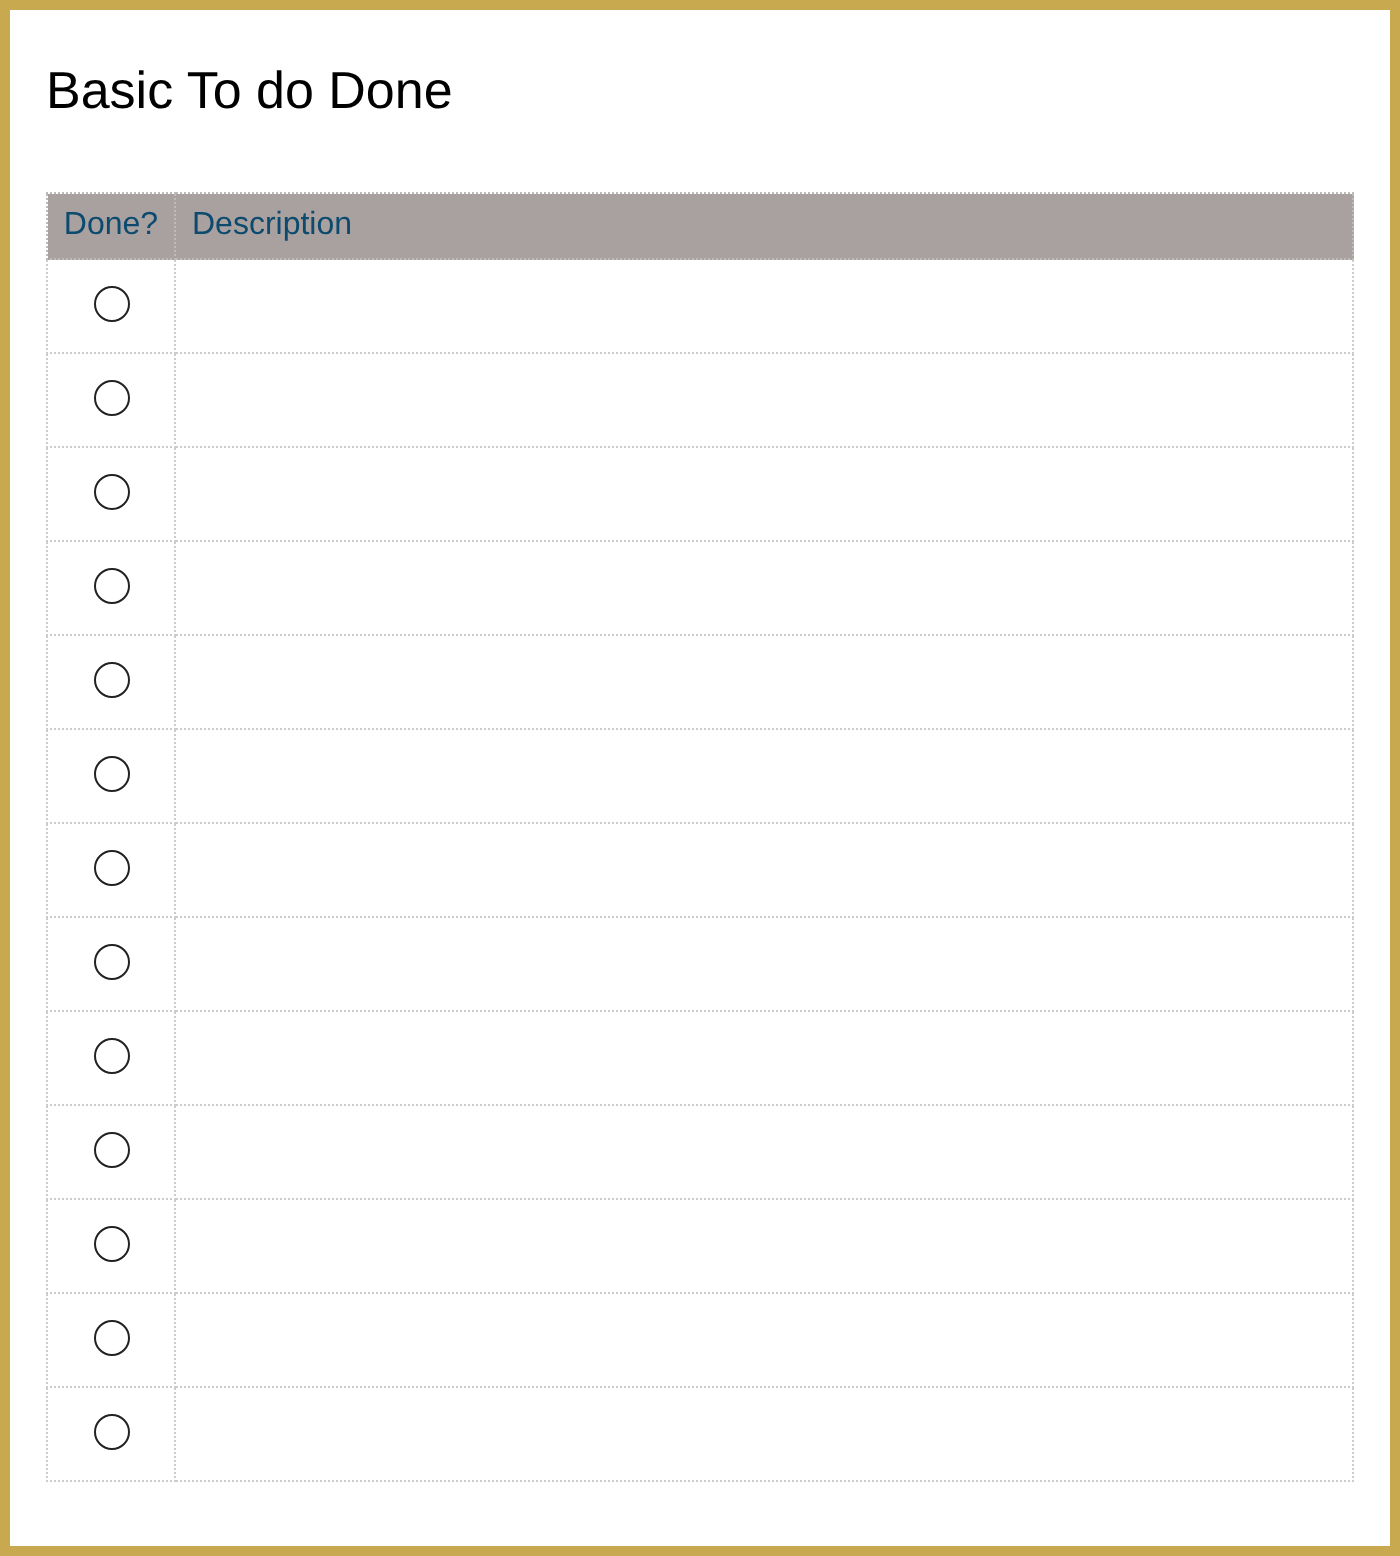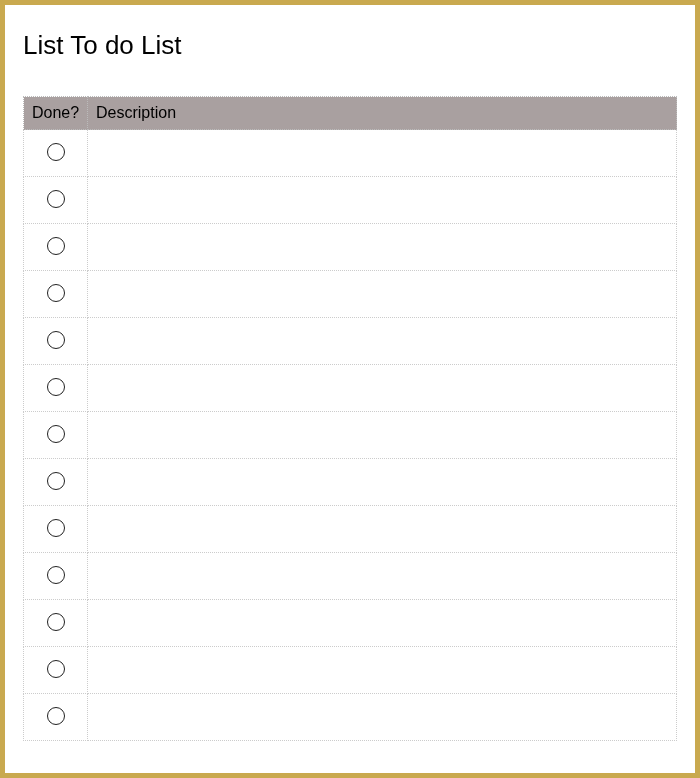--- a/index.html
+++ b/index.html
@@ -28,21 +28,21 @@
       color: #000;
       margin-bottom: 35px;
     }
     table {
       width: 100%;
       border-collapse: collapse;
       table-layout: fixed;
     }
     thead th {
       background: #a9a0a0;
-      color: #000000;
+      color: #0c4a6e;
       font-weight: normal;
       font-size: 16px;
       text-align: left;
       padding: 7px 8px;
       border: 1px dotted #bbb;
     }
     thead th.done-col {
       width: 64px;
       text-align: center;
       padding: 7px 4px;
@@ -65,21 +65,21 @@
       border: 1.5px solid #222;
       border-radius: 50%;
       background: #fff;
       cursor: pointer;
     }
   </style>
 </head>
 <body>
 
 <div class="frame">
-  <h1 class="title">List To do List</h1>
+  <h1 class="title">Basic To do Done</h1>
   <table>
     <thead>
       <tr>
         <th class="done-col">Done?</th>
         <th>Description</th>
       </tr>
     </thead>
     <tbody id="todo-body">
     <tr>
           <td class="done-cell"><span class="checkbox-circle"></span></td>

